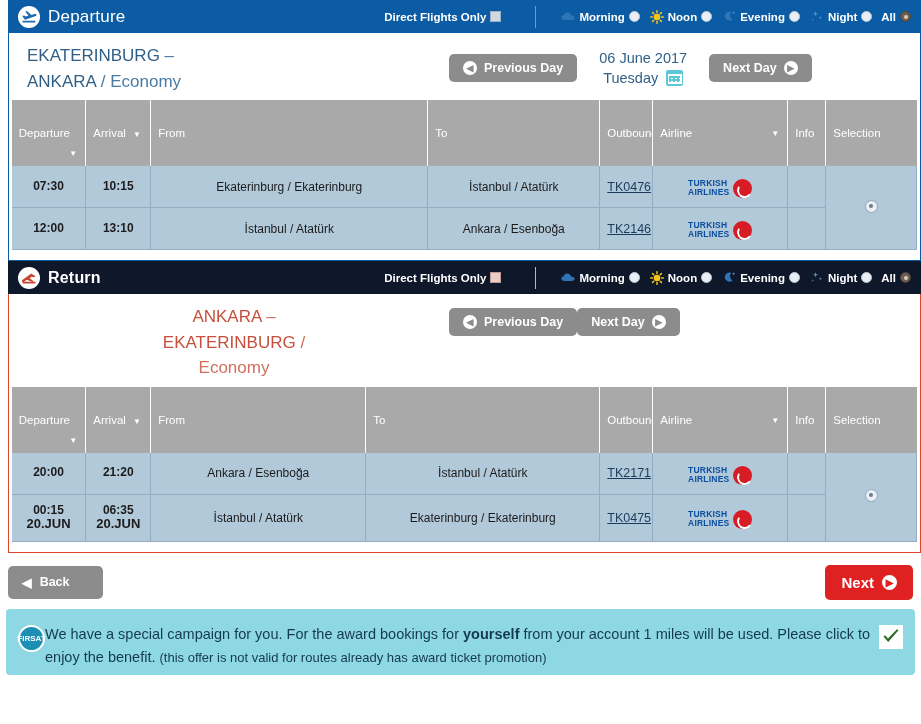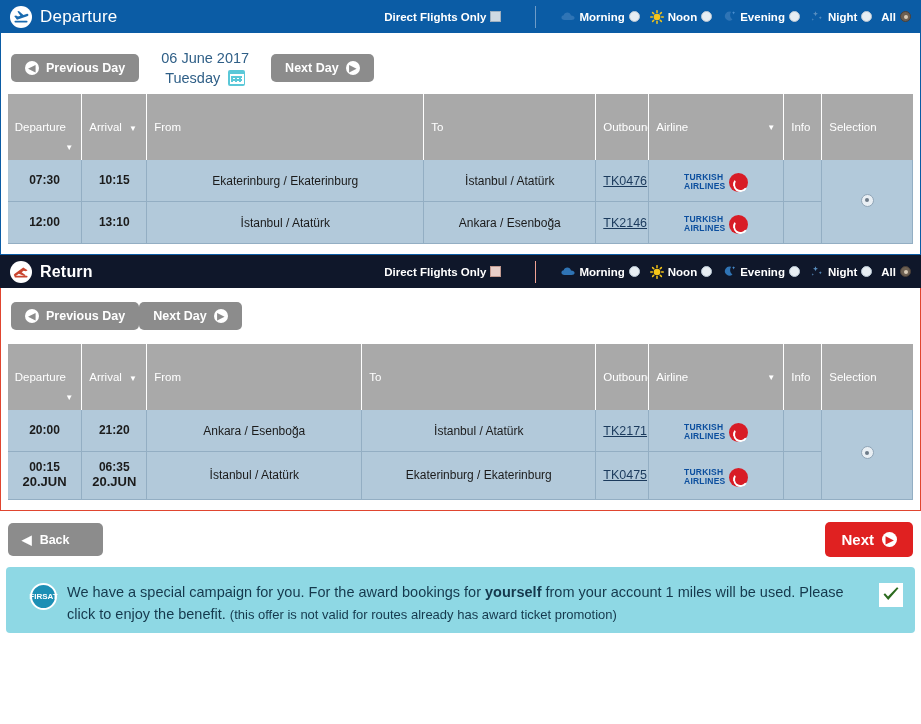--- a/index.html
+++ b/index.html
@@ -5,21 +5,21 @@
   * { box-sizing: border-box; }
   html, body {
     margin: 0; padding: 0;
     width: 921px; height: 724px;
     background: #ffffff;
     font-family: "Liberation Sans", sans-serif;
     overflow: hidden;
   }
 
   
-  .panel { width: 921px; }
+  .panel { width: 921px; padding-left: 8px; }
 
   .bar {
     height: 33px;
     display: flex;
     align-items: center;
     padding: 0 8px 0 10px;
     color: #ffffff;
   }
   .bar-dep { background: #0b5ca5; }
   .bar-ret { background: #0f172a; }
@@ -281,23 +281,22 @@
   }
   .btn-next .circ { width: 15px; height: 15px; line-height: 15px; font-size: 10px; color:#e02121; background:#fff; border-radius:50%; text-align:center; display:inline-block;}
 
   
   .promo {
     margin: 0 6px;
     background: #8ed8e4;
     border-radius: 4px;
     display: flex;
     align-items: flex-start;
-    padding: 14px 12px 14px 24px;
+    padding: 14px 12px 14px 12px;
     height: 66px;
-    gap: 10px;
   }
   .promo-badge {
     width: 27px; height: 27px; border-radius: 50%;
     background: #1c8fb5;
     color: #ffffff;
     font-size: 8px; font-weight: bold;
     display: flex; align-items: center; justify-content: center;
     flex: 0 0 auto;
     border: 2px solid #ffffff;
     margin-top: 2px;
@@ -395,20 +394,27 @@
       <span class="tf last">
         <span>All</span>
         <span class="radio on"></span>
       </span>
     </span>
   </div>
 
   <div class="sect">
 
     <div class="navrow">
+      <div class="route">
+        <span>EKATERINBURG</span>
+        <span class="light">–</span><br>
+        <span>ANKARA</span>
+        <span class="light">/</span>
+        <span class="light">Economy</span>
+      </div>
       <div class="navbtns">
         <button class="btn">
           <span class="circ">◀</span>
           <span>Previous Day</span>
         </button>
         <div class="datebox">
           <div>06 June 2017</div>
           <div class="dateline2">
             <span>Tuesday</span>
             <span class="cal"></span>
@@ -563,20 +569,27 @@
       <span class="tf last">
         <span>All</span>
         <span class="radio on"></span>
       </span>
     </span>
   </div>
 
   <div class="sect sect-ret">
 
     <div class="navrow">
+      <div class="route route-ret">
+        <span>ANKARA</span>
+        <span class="light">–</span><br>
+        <span>EKATERINBURG</span>
+        <span class="light">/</span><br>
+        <span class="light">Economy</span>
+      </div>
       <div class="navbtns">
         <button class="btn">
           <span class="circ">◀</span>
           <span>Previous Day</span>
         </button>
         <button class="btn">
           <span>Next Day</span>
           <span class="circ">▶</span>
         </button>
       </div>

